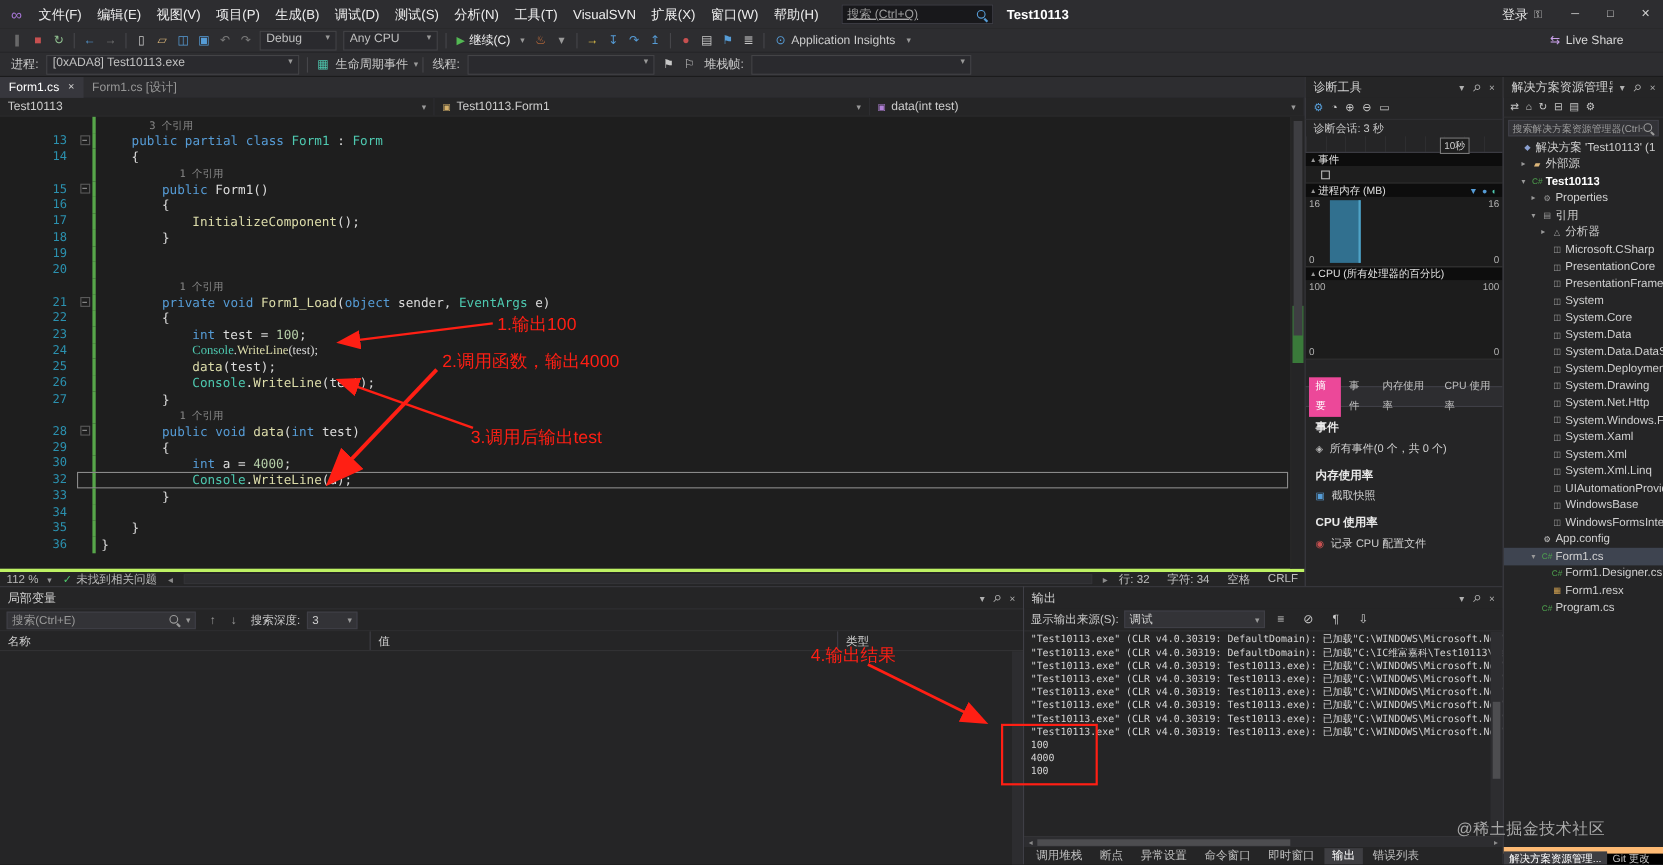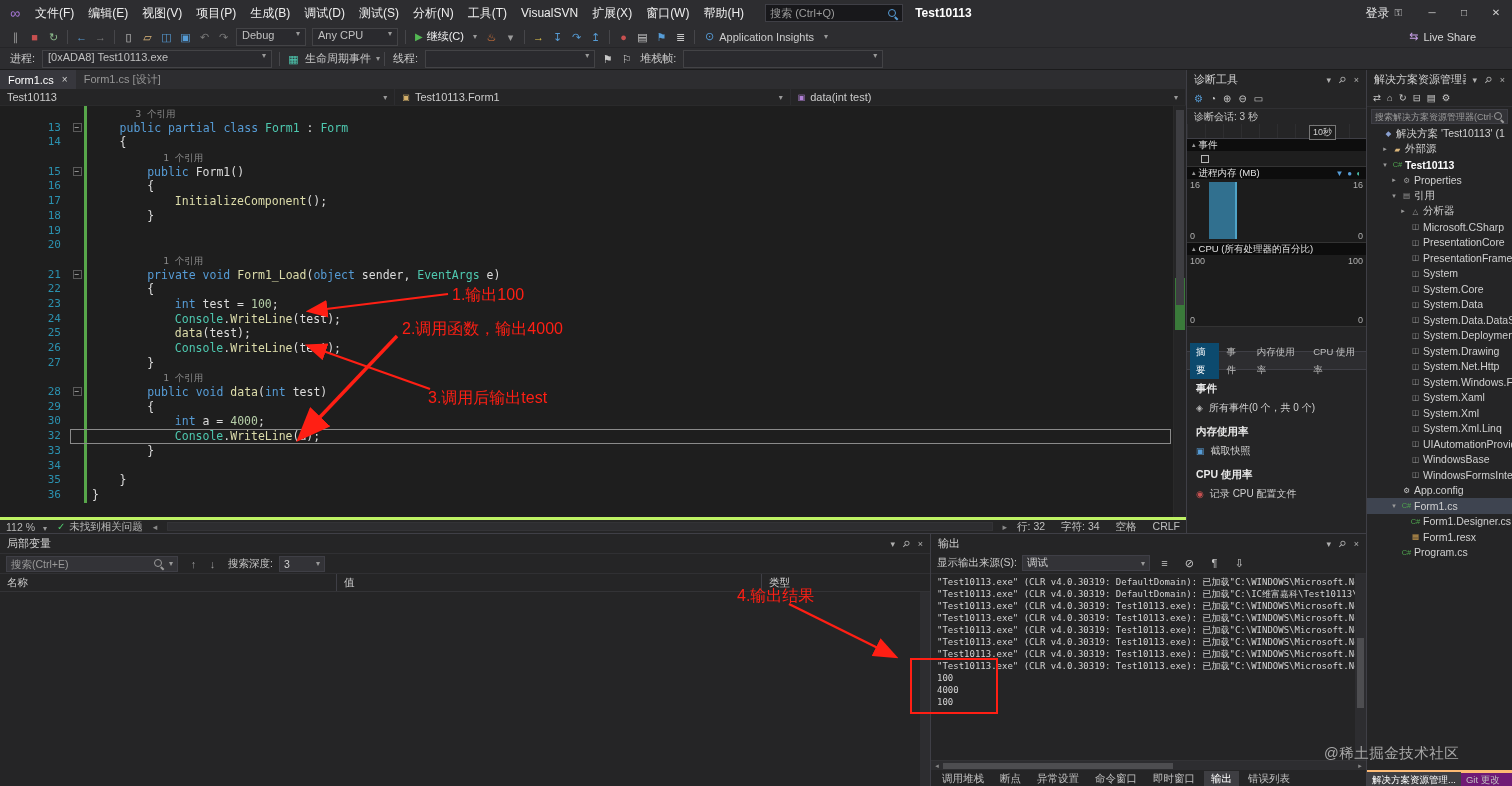--- a/index.html
+++ b/index.html
@@ -5,21 +5,21 @@
   * { box-sizing: border-box; margin: 0; padding: 0; }
   html,body { width:1512px; height:786px; overflow:hidden; }
   body { position:relative; background:#1e1e1e; font-family:"Liberation Sans",sans-serif; color:#cccccc; }
   b { font-weight:normal; }
 
   
   .titlebar { position:absolute; left:0; top:0; width:1512px; height:26px; background:#2d2d30; display:flex; align-items:center; z-index:10; }
   .vs-logo { color:#a877d8; font-size:14px; padding:0 8px 0 10px; }
   .menubar { display:flex; }
   .menu-item { padding:0 7px; font-size:12px; color:#eeeeee; line-height:26px; cursor:default; }
-  .qsearch { margin-left:14px; width:138px; height:18px; background:#18181b; border:1px solid #3f3f46; display:flex; align-items:center; padding:0 4px; }
+  .qsearch { margin-left:14px; width:138px; height:18px; background:#18181b; border:1px solid #3f3f46; display:flex; align-items:center; padding:0 4px;text-decoration:underline; }
   .qsearch input { flex:1; background:transparent; border:none; outline:none; color:#e0e0e0; font-size:11px; font-family:inherit; min-width:0; }
   .qsearch input::placeholder { color:#9c9c9c; }
   .wtitle { margin-left:12px; font-size:12px; font-weight:bold; color:#ffffff; }
   .tb-right { margin-left:auto; display:flex; align-items:center; }
   .signin { font-size:12px; color:#e8e8e8; margin-right:14px; display:flex; gap:5px; align-items:center; }
   .winbtn { width:32px; text-align:center; font-size:10px; color:#d0d0d0; line-height:26px; }
 
   
   .toolbar1, .toolbar2 { position:absolute; left:0; width:1512px; height:22px; background:#2d2d30; display:flex; align-items:center; padding:0 6px; white-space:nowrap; overflow:hidden; z-index:9; }
   .toolbar1 { top:26px; border-bottom:1px solid #252528; }
@@ -124,42 +124,42 @@
   .lane-box { display:inline-block; width:8px; height:8px; border:1px solid #b8b8b8; margin-left:14px; }
   .diag-chart { position:relative; background:#1c1c1c; border-bottom:1px solid #333; }
   .diag-chart.mem { height:64px; }
   .diag-chart.cpu { height:72px; }
   .ax { position:absolute; font-size:9px; color:#b0b0b0; }
   .ax.tl{left:3px;top:1px} .ax.bl{left:3px;bottom:1px} .ax.tr{right:3px;top:1px} .ax.br{right:3px;bottom:1px}
   .mem-bar { position:absolute; left:22px; top:3px; bottom:3px; width:28px; background:#31708f; border-right:2px solid #4fa3c7; }
   .diag-spacer { height:24px; background:#252526; }
   .diag-tabs { height:19px; background:#2d2d30; border-top:1px solid #3f3f46; border-bottom:1px solid #3f3f46; display:flex; align-items:center; padding-left:3px; gap:1px; }
   .dtab { font-size:9.5px; color:#c0c0c0; padding:0 6px; line-height:18px; }
-  .dtab.active { background:#0c4a6e; color:#ffffff; }
+  .dtab.active { background:#ec4899; color:#ffffff; }
   .diag-summary { padding:7px 9px; }
   .diag-h { font-size:10.5px; font-weight:bold; color:#eaeaea; margin:5px 0 5px; }
   .diag-link { font-size:10px; color:#cfcfcf; display:flex; gap:6px; align-items:center; margin:2px 0 10px; }
   .lnk-ic { font-size:9px; }
 
   
   .solution { position:absolute; left:1366px; top:70px; width:146px; height:716px; background:#252526; border-left:1px solid #3f3f46; }
   .sol-title { max-width:92px; overflow:hidden; white-space:nowrap; }
   .sol-toolbar { height:18px; display:flex; align-items:center; gap:6px; padding:0 6px; border-bottom:1px solid #303033; }
   .sol-toolbar .tbico { width:auto; font-size:9.5px; line-height:18px; }
   .sol-search { margin:2px 4px; height:15px; background:#333337; border:1px solid #3f3f46; display:flex; align-items:center; padding:0 3px; }
   .sol-search input { flex:1; background:transparent; border:none; outline:none; color:#d0d0d0; font-size:9px; font-family:inherit; min-width:0; }
   .sol-search input::placeholder { color:#9a9a9a; }
   .stree { overflow:hidden; }
   .titem { height:15.5px; display:flex; align-items:center; white-space:nowrap; overflow:hidden; font-size:10.5px; color:#d0d0d0; }
   .titem.bold .tlab { font-weight:bold; color:#ffffff; }
   .titem.selected { background:#3e4450; }
   .chev { width:10px; font-size:7px; color:#9a9a9a; flex:none; text-align:center; }
   .ticon { width:15px; font-size:7.5px; flex:none; text-align:center; }
   .tlab { overflow:hidden; }
-  .sol-tabs { position:absolute; bottom:0; left:0; right:0; height:16px; background:#701a75; border-top:3px solid #fdba74; display:flex; align-items:center; }
+  .sol-tabs { position:absolute; bottom:0; left:0; right:0; height:16px; background:#000000; border-top:6px solid #fdba74; display:flex; align-items:center; }
   .sol-tabs .btab { font-size:9.5px; padding:0 5px; }
 
   
   .annotations { position:absolute; inset:0; pointer-events:none; z-index:60; }
   .anno-text { position:absolute; font-size:16px; white-space:nowrap; }
   .anno-box { position:absolute; left:910px; top:658px; width:88px; height:56px; border:2px solid #ff1f14; }
   .watermark { position:absolute; left:1324px; top:744px; font-size:14.5px; color:#a8a8a8; z-index:55; letter-spacing:0.5px; }
 </style>
 </head>
 <body>
@@ -416,21 +416,21 @@
           <span class="lnum">23</span>
           <span class="fold"></span>
           <span class="chg"></span>
           <span class="ctext" style="padding-left: 82.8px;"><span class="tok-k">int</span><span class="tok-p"> test = </span><span class="tok-n">100</span><span class="tok-p">;</span></span>
         </div>
         <div class="code-row">
           <span class="bp"></span>
           <span class="lnum">24</span>
           <span class="fold"></span>
           <span class="chg"></span>
-          <span class="ctext" style="padding-left: 82.8px;"><span class="tok-t">Console</span><span class="tok-p">.</span><span class="tok-m">WriteLine</span><span class="tok-p">(test);</span></span>
+          <span class="ctext" style="padding-left: 82.8px; font-family: Liberation Serif, serif;"><span class="tok-t">Console</span><span class="tok-p">.</span><span class="tok-m">WriteLine</span><span class="tok-p">(test);</span></span>
         </div>
         <div class="code-row">
           <span class="bp"></span>
           <span class="lnum">25</span>
           <span class="fold"></span>
           <span class="chg"></span>
           <span class="ctext" style="padding-left: 82.8px;"><span class="tok-m">data</span><span class="tok-p">(test);</span></span>
         </div>
         <div class="code-row">
           <span class="bp"></span>

